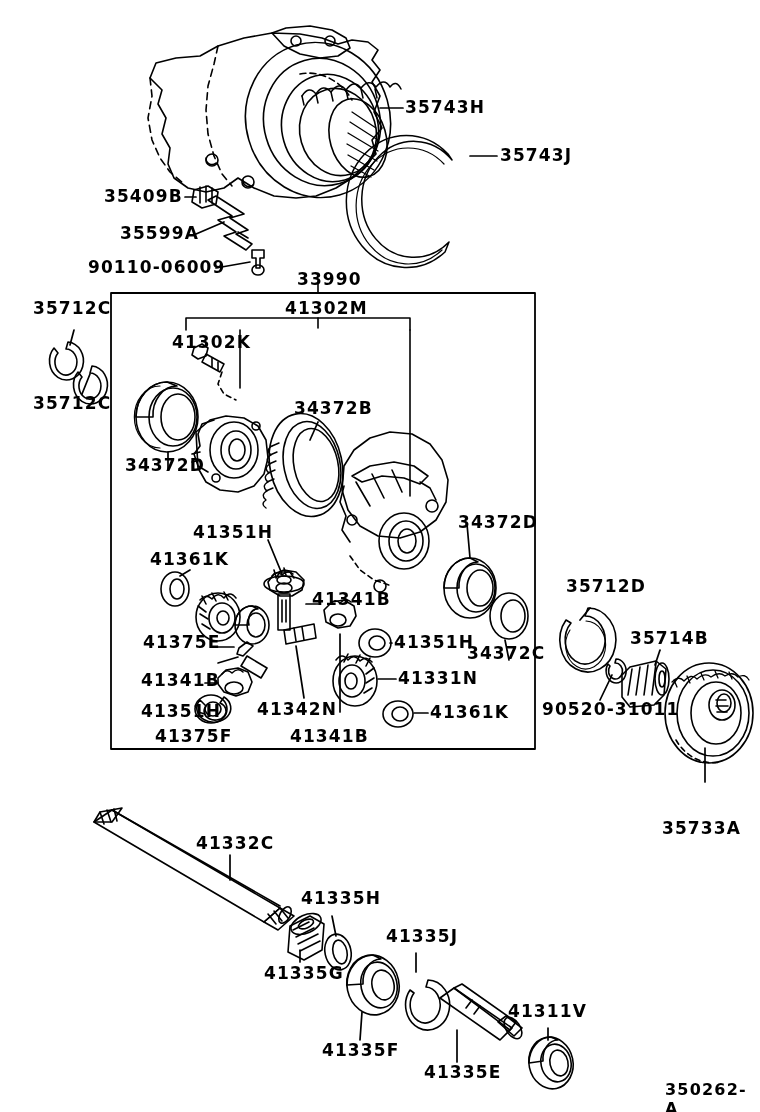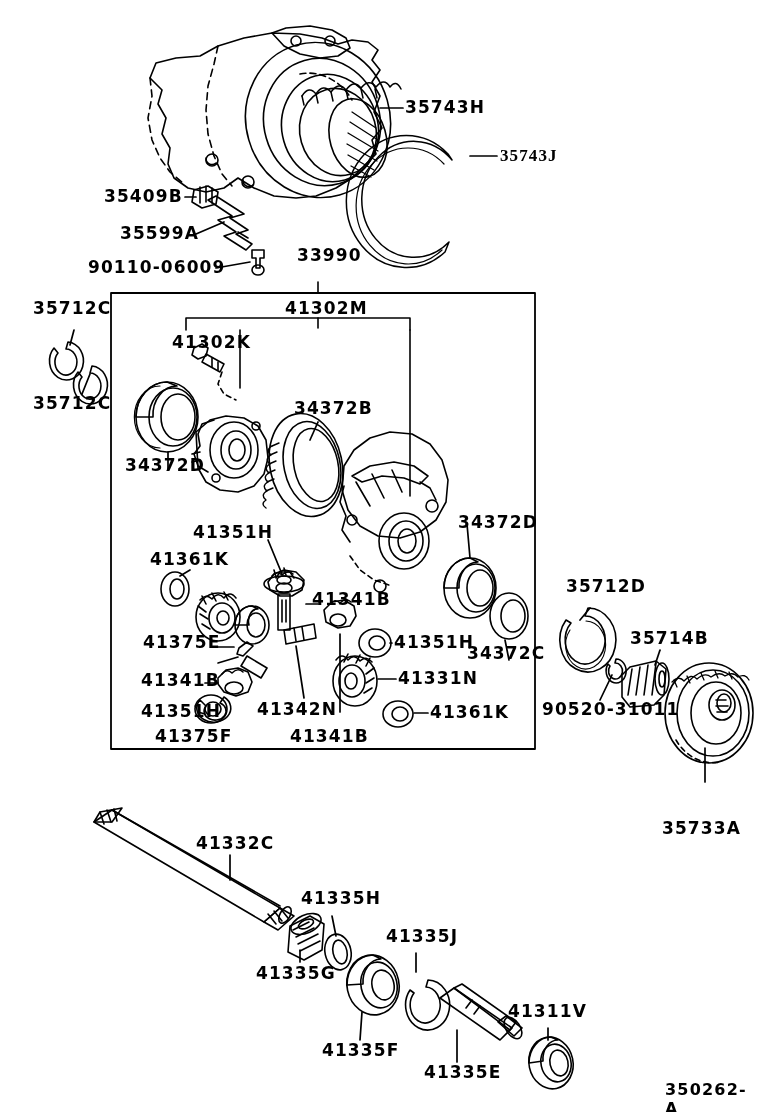--- a/index.html
+++ b/index.html
@@ -349,25 +349,25 @@
         <path d="M300 962 L300 950"></path>
         <path d="M416 953 L416 972"></path>
         <path d="M360 1040 L362 1012"></path>
         <path d="M457 1062 L457 1030"></path>
         <path d="M548 1028 L548 1040"></path>
       </g>
     </g>
   </svg>
 
   <div class="lbl" style="left:405px;top:99px;">35743H</div>
-  <div class="lbl" style="left:500px;top:147px;font-family:Liberation Serif, serif;">35743J</div>
+  <div class="lbl" style="left:500px;top:147px;">35743J</div>
   <div class="lbl" style="left:104px;top:188px;">35409B</div>
   <div class="lbl" style="left:120px;top:225px;">35599A</div>
   <div class="lbl" style="left:88px;top:259px;">90110-06009</div>
-  <div class="lbl" style="left:297px;top:247px;">33990</div>
+  <div class="lbl" style="left:297px;top:271px;">33990</div>
   <div class="lbl" style="left:285px;top:300px;">41302M</div>
   <div class="lbl" style="left:172px;top:334px;">41302K</div>
   <div class="lbl" style="left:33px;top:300px;">35712C</div>
   <div class="lbl" style="left:33px;top:395px;">35712C</div>
   <div class="lbl" style="left:125px;top:457px;">34372D</div>
   <div class="lbl" style="left:294px;top:400px;">34372B</div>
   <div class="lbl" style="left:458px;top:514px;">34372D</div>
   <div class="lbl" style="left:467px;top:645px;">34372C</div>
   <div class="lbl" style="left:193px;top:524px;">41351H</div>
   <div class="lbl" style="left:150px;top:551px;">41361K</div>
@@ -380,21 +380,21 @@
   <div class="lbl" style="left:290px;top:728px;">41341B</div>
   <div class="lbl" style="left:394px;top:634px;">41351H</div>
   <div class="lbl" style="left:398px;top:670px;">41331N</div>
   <div class="lbl" style="left:430px;top:704px;">41361K</div>
   <div class="lbl" style="left:566px;top:578px;text-align:center;">35712D</div>
   <div class="lbl" style="left:630px;top:630px;">35714B</div>
   <div class="lbl" style="left:542px;top:701px;">90520-31011</div>
   <div class="lbl" style="left:662px;top:783px;margin-top:37px;">35733A</div>
   <div class="lbl" style="left:196px;top:835px;text-align:right;">41332C</div>
   <div class="lbl" style="left:301px;top:890px;text-align:center;">41335H</div>
-  <div class="lbl" style="left:256px;top:965px;">41335G</div>
+  <div class="lbl" style="left:264px;top:965px;">41335G</div>
   <div class="lbl" style="left:386px;top:928px;">41335J</div>
   <div class="lbl" style="left:322px;top:1042px;">41335F</div>
   <div class="lbl" style="left:424px;top:1064px;">41335E</div>
   <div class="lbl" style="left:508px;top:1003px;">41311V</div>
 
   <div class="dgid" style="left:665px;top:1080px;">350262-A</div>
 
 </div>
 
 </body></html>

